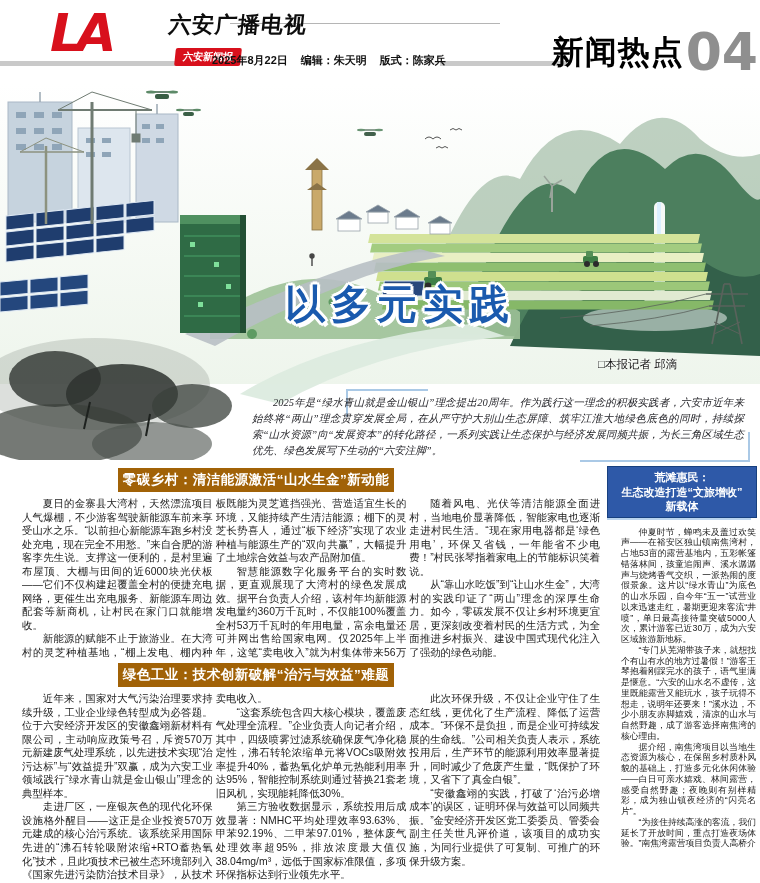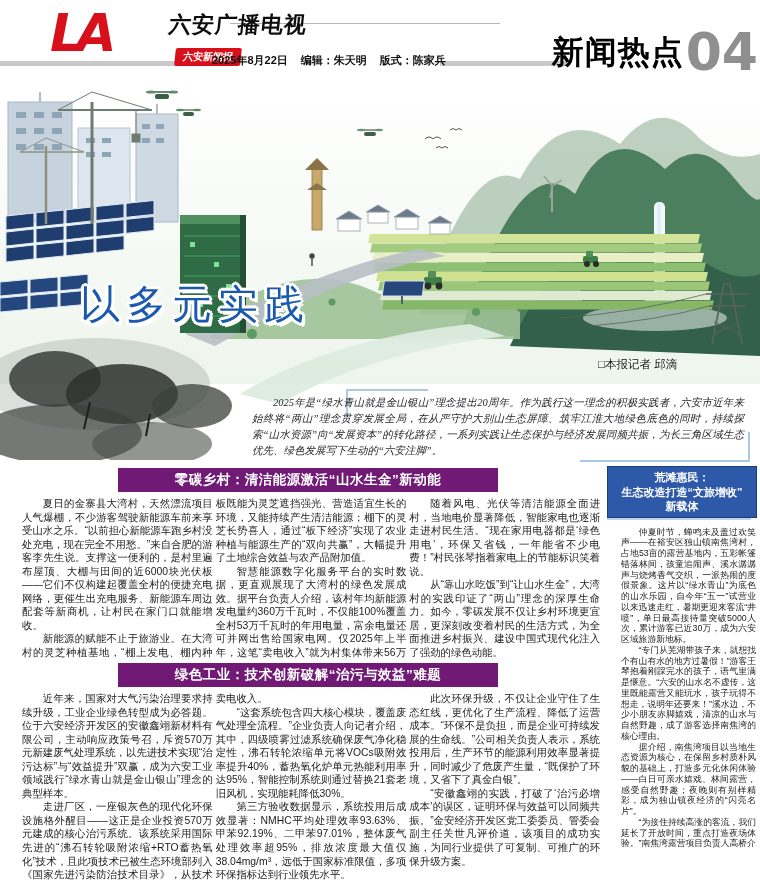--- a/index.html
+++ b/index.html
@@ -19,37 +19,37 @@
   .bar-gray{position:absolute;height:5px;background:#c9c9c9;top:61px;}
   .bar-left{left:0;width:205px;}
   .bar-right{left:440px;width:127px;}
   .dateline{position:absolute;left:212px;top:53px;display:flex;gap:13px;font-size:11px;font-weight:700;color:#111;z-index:5;}
   .section-flag{position:absolute;right:2px;top:32px;display:flex;align-items:flex-end;z-index:5;}
   .flag-name{font-size:32px;font-weight:900;color:#000;letter-spacing:1px;line-height:40px;}
   .flag-num{font-size:52px;font-weight:800;color:#8f8f8f;line-height:40px;margin-left:2px;
             font-family:"DejaVu Sans",sans-serif;text-align:center;}
   
   .hero-svg{position:absolute;left:0;top:84px;z-index:0;}
-  .headline{position:absolute;left:80px;top:281px;width:640px;text-align:left;z-index:3;
-            color:#1a5aae;font-weight:400;
+  .headline{position:absolute;left:80px;top:281px;width:640px;text-align:center;z-index:3;
+            color:#1a5aae;font-weight:700;
             text-shadow:-2px -2px 0 #fff,2px -2px 0 #fff,-2px 2px 0 #fff,2px 2px 0 #fff,
                         0 -3px 0 #fff,0 3px 0 #fff,-3px 0 0 #fff,3px 0 0 #fff,3px 4px 0 #fff;}
   .hl1{font-size:40px;letter-spacing:6px;line-height:46px;}
   .hl2{font-size:43px;letter-spacing:0px;line-height:50px;}
   .byline{position:absolute;left:598px;top:357px;font-size:11.5px;color:#111;z-index:3;
           text-shadow:0 0 3px #fff,0 0 3px #fff;}
   
   .lede{position:absolute;left:252px;top:395px;width:492px;z-index:3;
         font-family:"Liberation Serif","DejaVu Serif",serif;font-style:italic;
         font-size:10.5px;line-height:16px;color:#26262b;text-align:justify;text-indent:2em;}
   .bracket{position:absolute;z-index:2;}
   .bracket-tl{left:346px;top:389px;width:80px;height:26px;border-left:2px solid #aac9e6;border-top:2px solid #aac9e6;}
   .bracket-br{left:580px;top:432px;width:168px;height:28px;border-right:2px solid #aac9e6;border-bottom:2px solid #aac9e6;}
   
-  .sec-header{position:absolute;left:118px;width:380px;height:24px;background:#701a75;color:#fff;
+  .sec-header{position:absolute;left:118px;width:276px;height:24px;background:#a16207;color:#fff;
               font-size:13.5px;font-weight:700;text-align:center;line-height:24px;letter-spacing:.5px;z-index:4;}
   #sec1-header{top:468px;}
   #sec2-header{top:663px;}
   .cols{position:absolute;left:22px;width:578px;display:flex;gap:3px;overflow:hidden;z-index:4;
         font-size:10.4px;line-height:13.55px;}
   #sec1-cols{top:497px;height:163px;}
   #sec2-cols{top:692px;height:189px;}
   .col{flex:1;overflow:hidden;}
   .para{margin:0;text-indent:2em;text-align:justify;}
   .para.cont{text-indent:0;}

